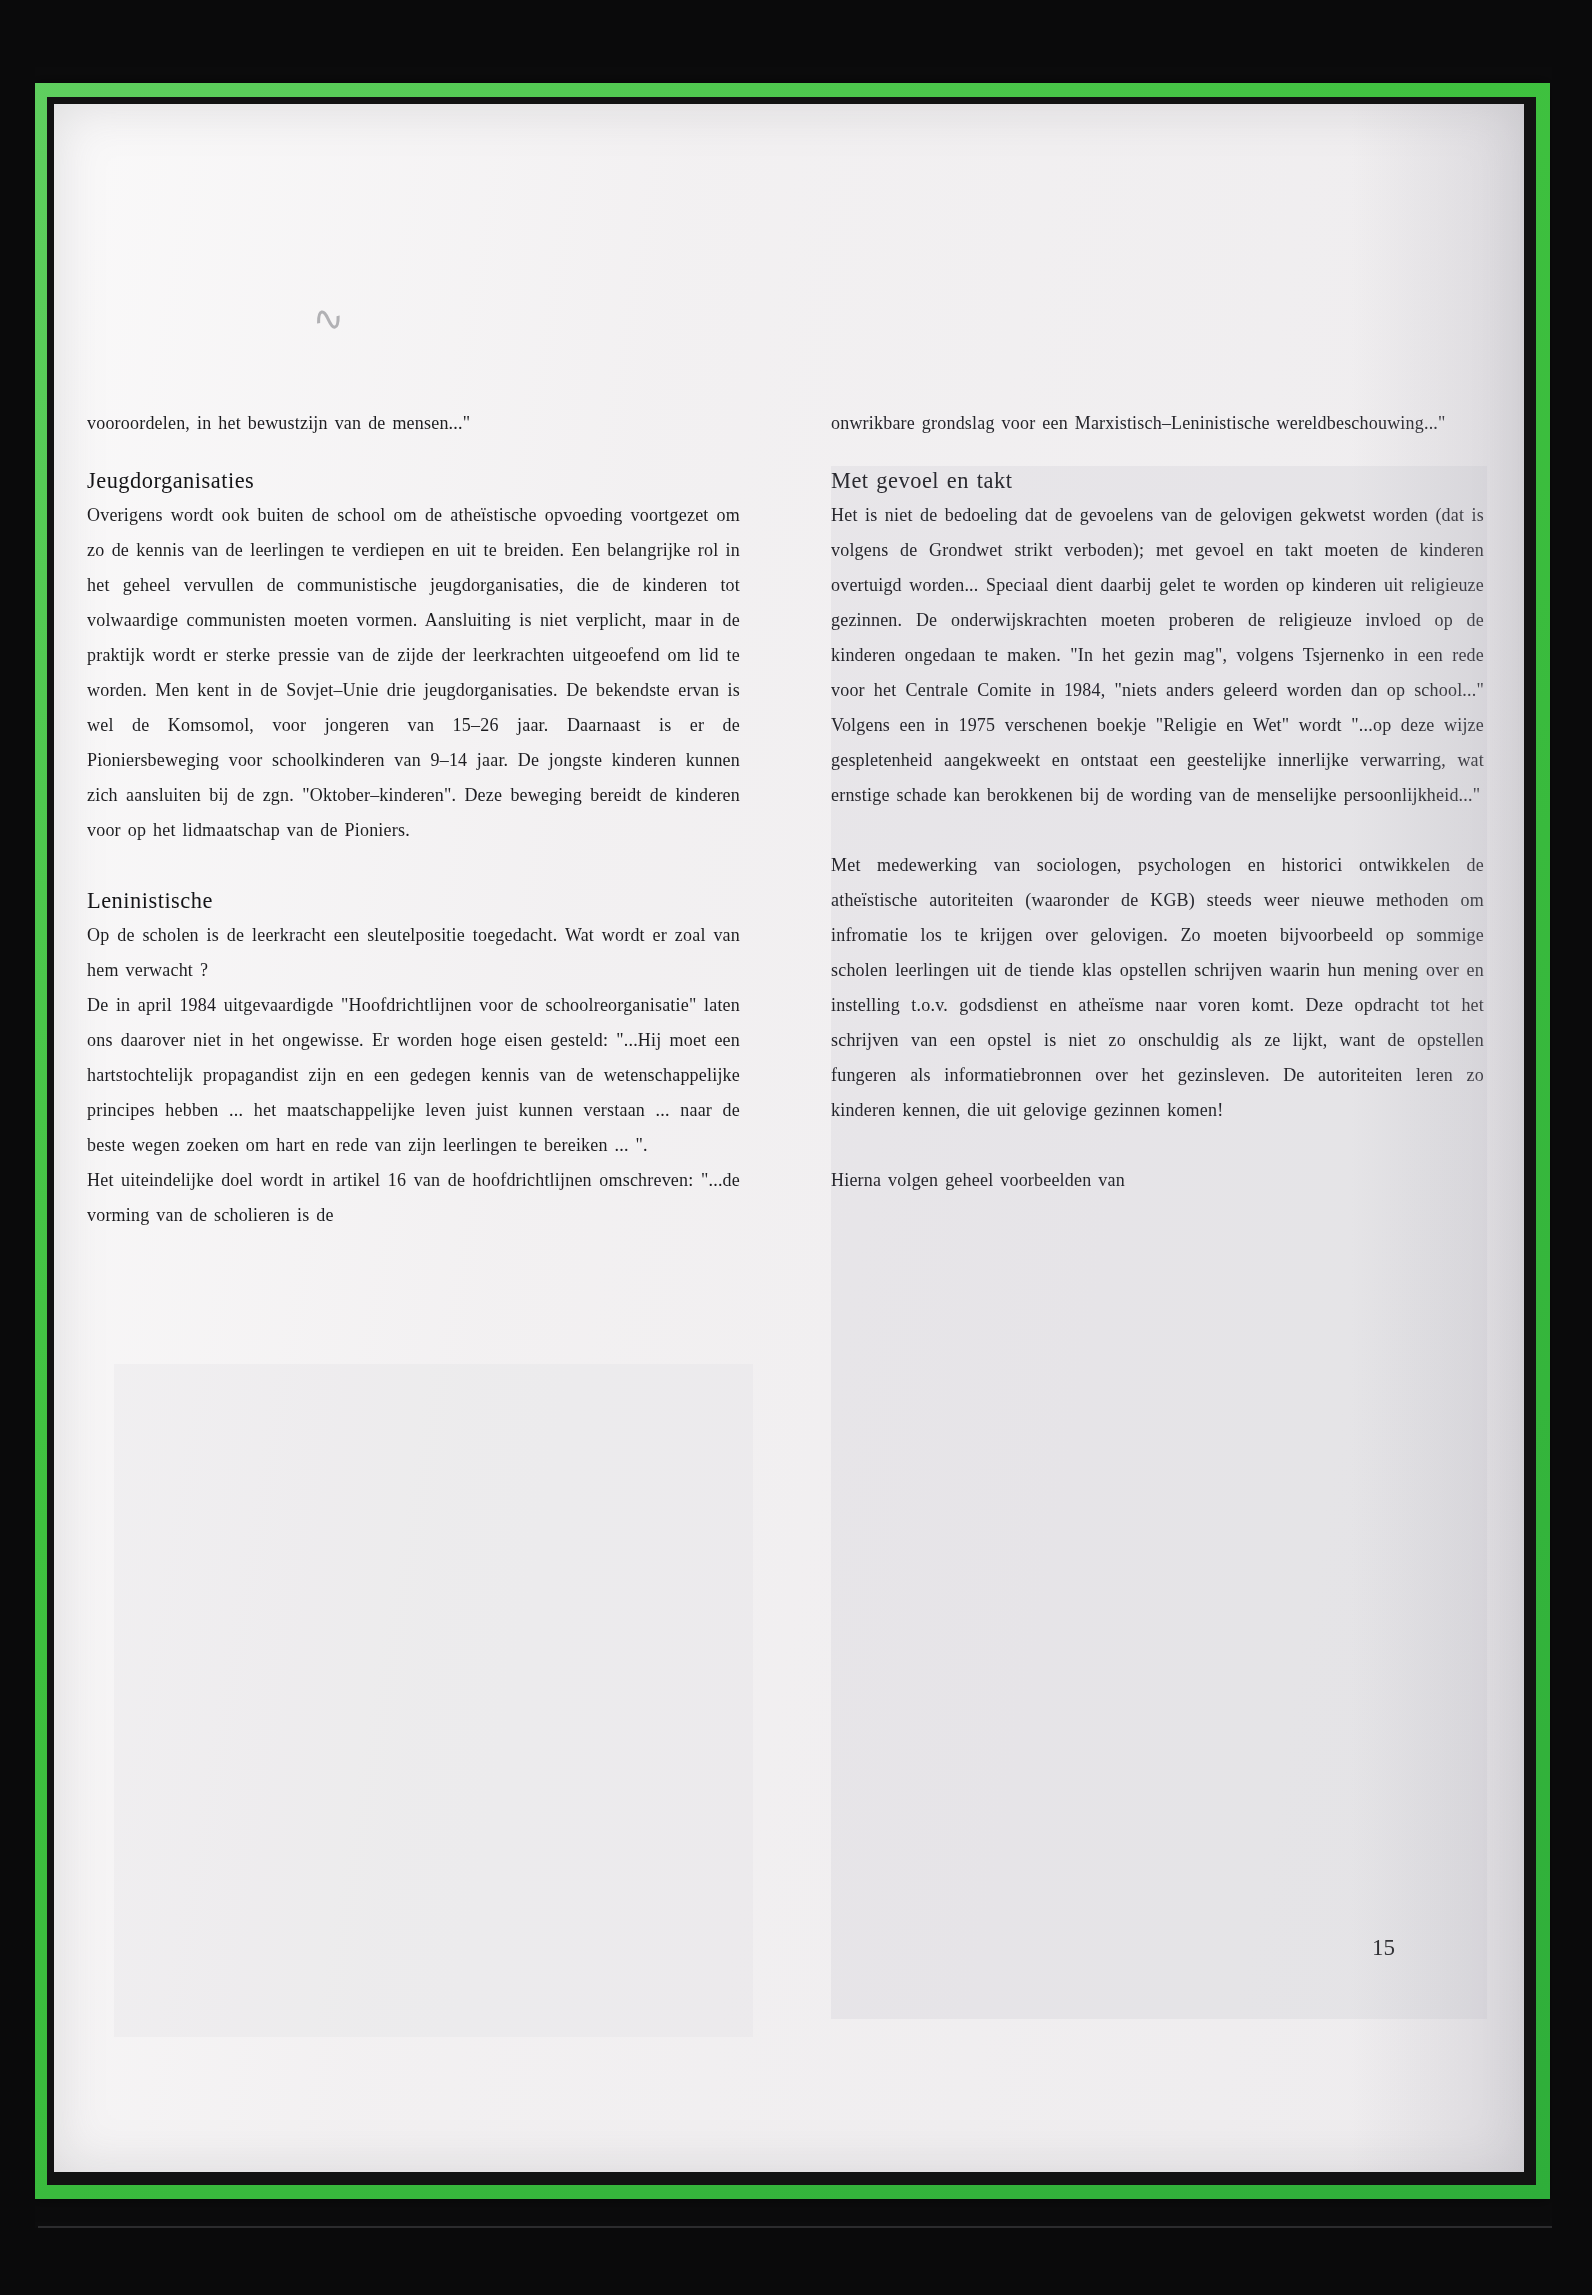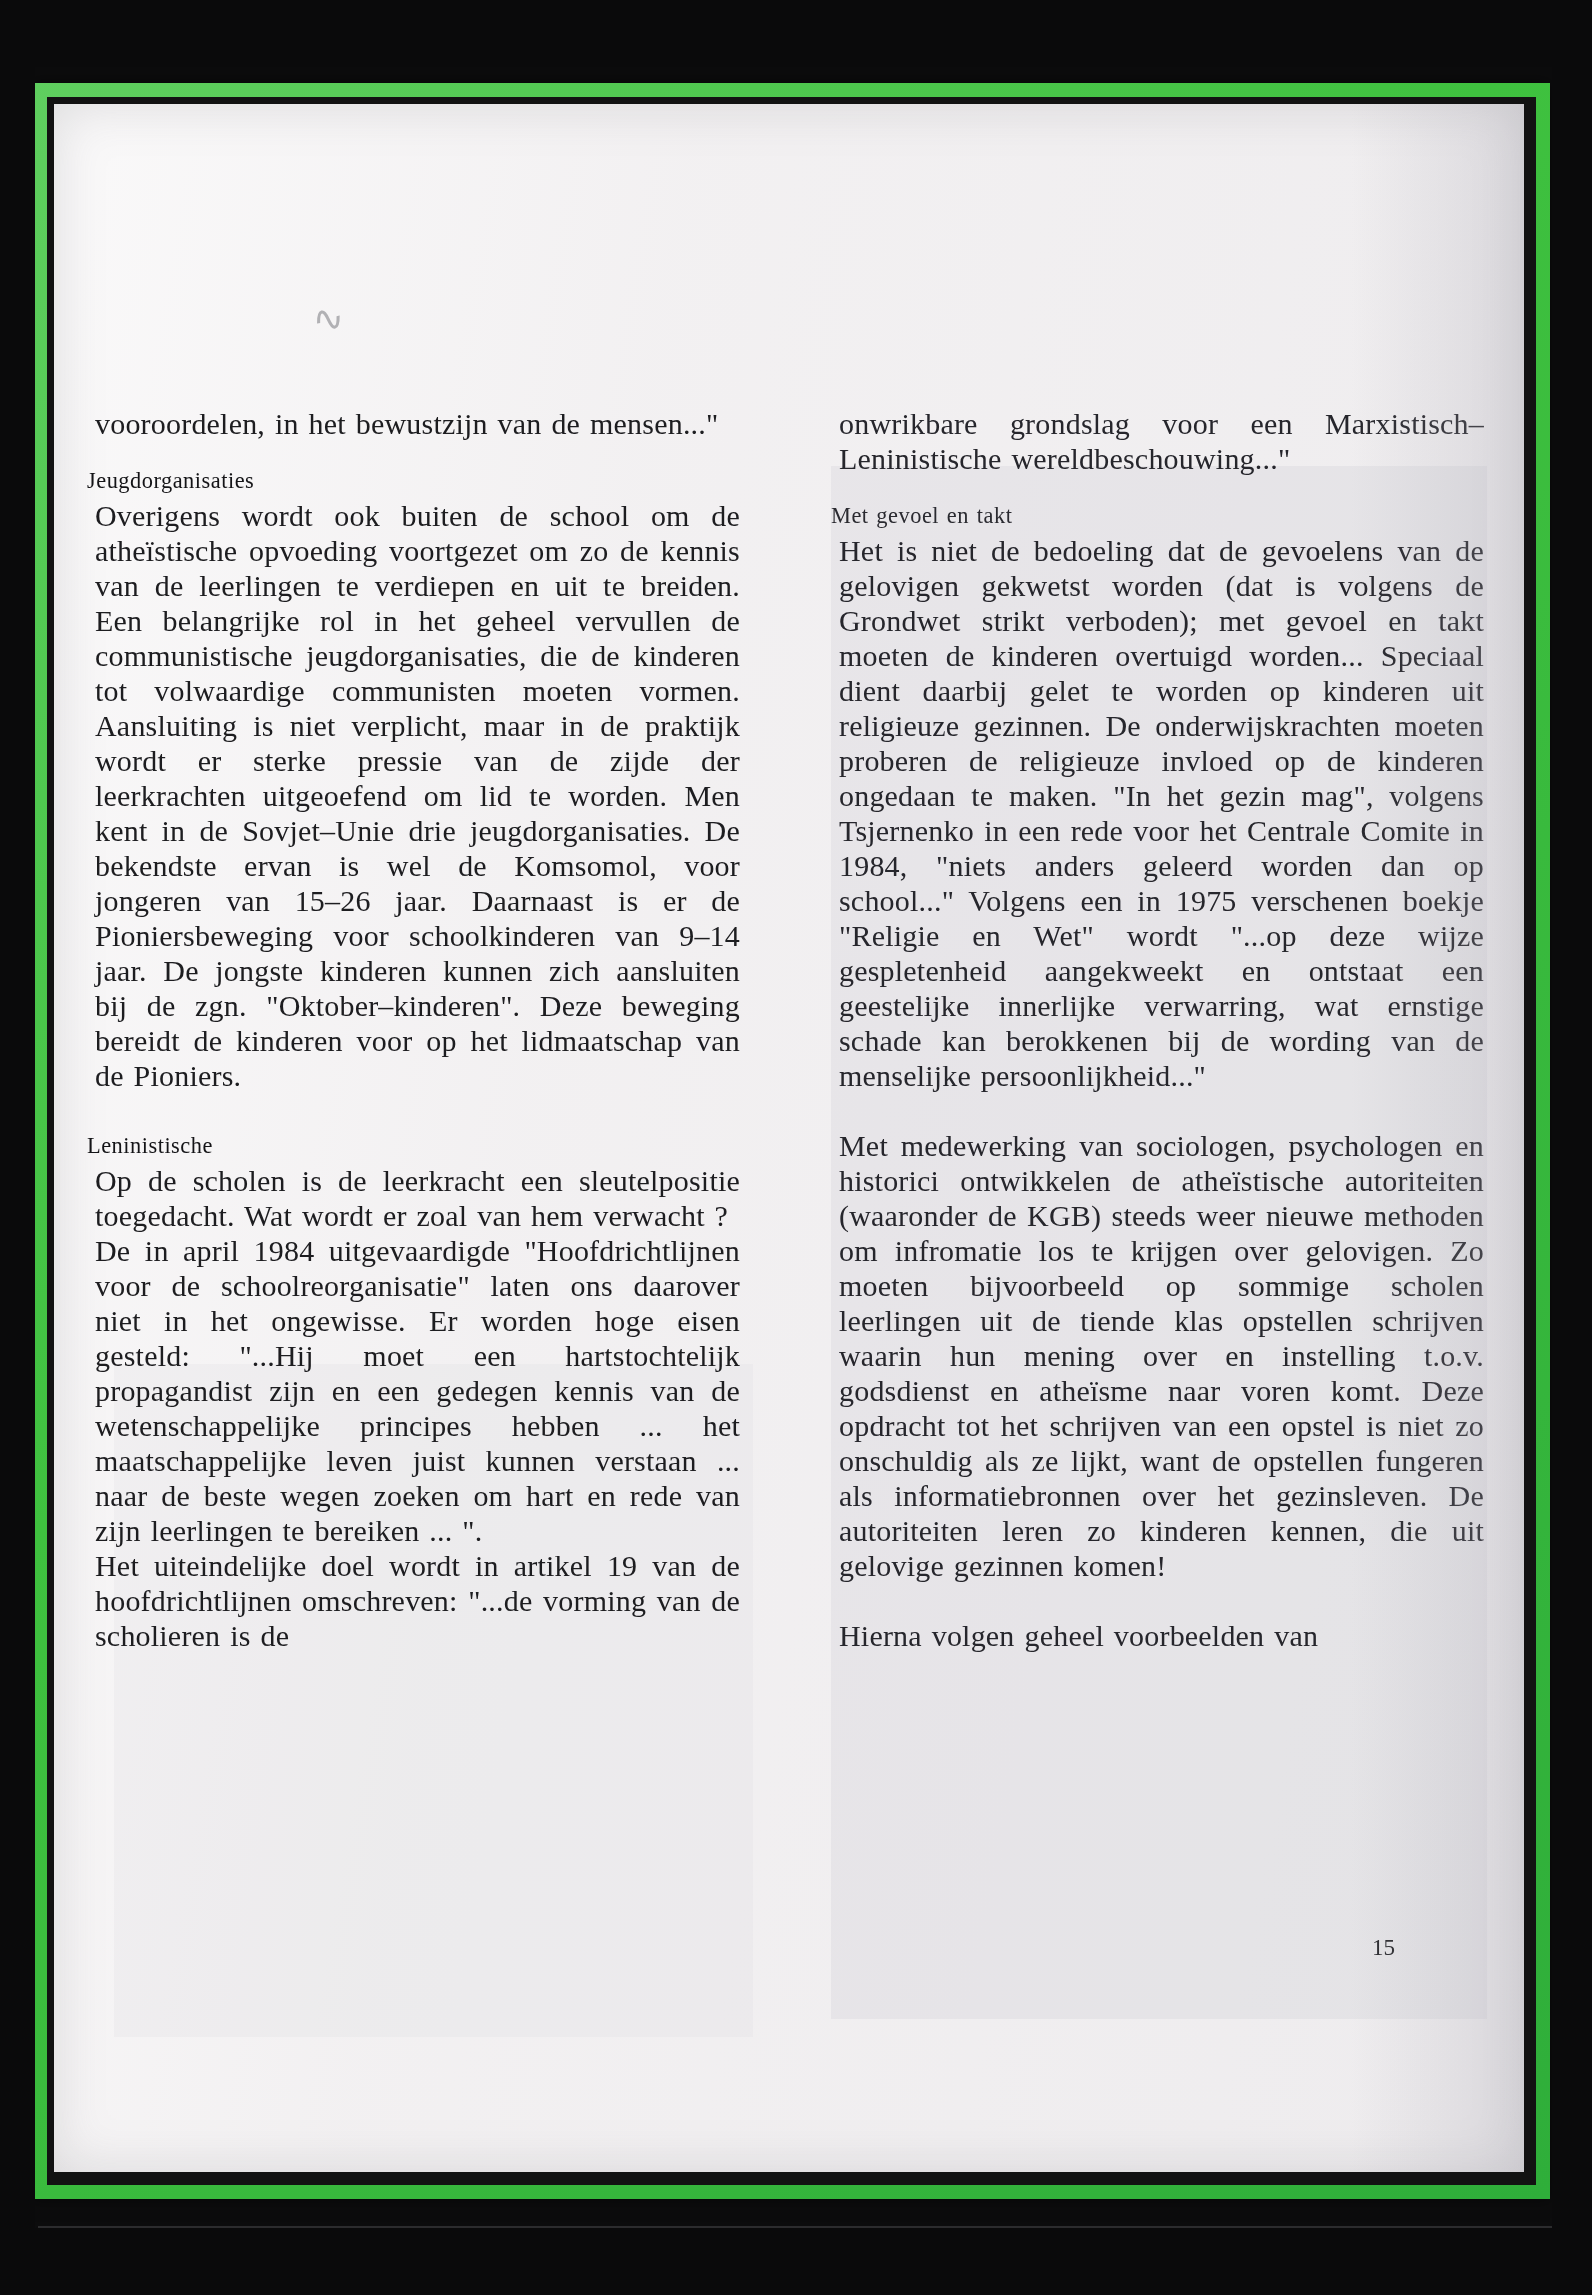--- a/index.html
+++ b/index.html
@@ -105,23 +105,23 @@
     width: 1398px;
     height: 1691px;
     display: flex;
     gap: 91px;
   }
   .col {
     width: 653px;
   }
 
   p, .para {
-    margin: 0 0 0 8px;
+    margin: 0 0 0 0;
     color: #1d1d20;
-    font-size: 30px;
+    font-size: 18px;
     line-height: 35px;
     text-align: justify;
     letter-spacing: 0.2px;
     word-spacing: 2.2px;
     font-family: "Liberation Serif", serif;
   }
   .para + .para { margin-top: 0; }
   .gap-sm { height: 22.4px; }
   .gap-md { height: 35px; }
 
@@ -212,21 +212,21 @@
 
         <h3 class="head">Jeugdorganisaties</h3>
 
         <p class="para">Overigens wordt ook buiten de school om de atheïstische opvoeding voortgezet om zo de kennis van de leerlingen te verdiepen en uit te breiden. Een belangrijke rol in het geheel vervullen de communistische jeugdorganisaties, die de kinderen tot volwaardige communisten moeten vormen. Aansluiting is niet verplicht, maar in de praktijk wordt er sterke pressie van de zijde der leerkrachten uitgeoefend om lid te worden. Men kent in de Sovjet–Unie drie jeugdorganisaties. De bekendste ervan is wel de Komsomol, voor jongeren van 15–26 jaar. Daarnaast is er de Pioniersbeweging voor schoolkinderen van 9–14 jaar. De jongste kinderen kunnen zich aansluiten bij de zgn. "Oktober–kinderen". Deze beweging bereidt de kinderen voor op het lidmaatschap van de Pioniers.</p>
         <div class="gap-md"></div>
 
         <h3 class="head">Leninistische</h3>
 
         <p class="para">Op de scholen is de leerkracht een sleutelpositie toegedacht. Wat wordt er zoal van hem verwacht ?</p>
         <p class="para">De in april 1984 uitgevaardigde "Hoofdrichtlijnen voor de schoolreorganisatie" laten ons daarover niet in het ongewisse. Er worden hoge eisen gesteld: "...Hij moet een hartstochtelijk propagandist zijn en een gedegen kennis van de wetenschappelijke principes hebben ... het maatschappelijke leven juist kunnen verstaan ... naar de beste wegen zoeken om hart en rede van zijn leerlingen te bereiken ... ".</p>
-        <p class="para">Het uiteindelijke doel wordt in artikel 19 van de hoofdrichtlijnen omschreven: "...de vorming van de scholieren is de</p>
+        <p class="para">Het uiteindelijke doel wordt in artikel 16 van de hoofdrichtlijnen omschreven: "...de vorming van de scholieren is de</p>
 
       </div>
 
       <div class="col col-right">
 
         <p class="para">onwrikbare grondslag voor een Marxistisch–Leninistische wereldbeschouwing..."</p>
         <div class="gap-sm"></div>
 
         <h3 class="head">Met gevoel en takt</h3>
 

